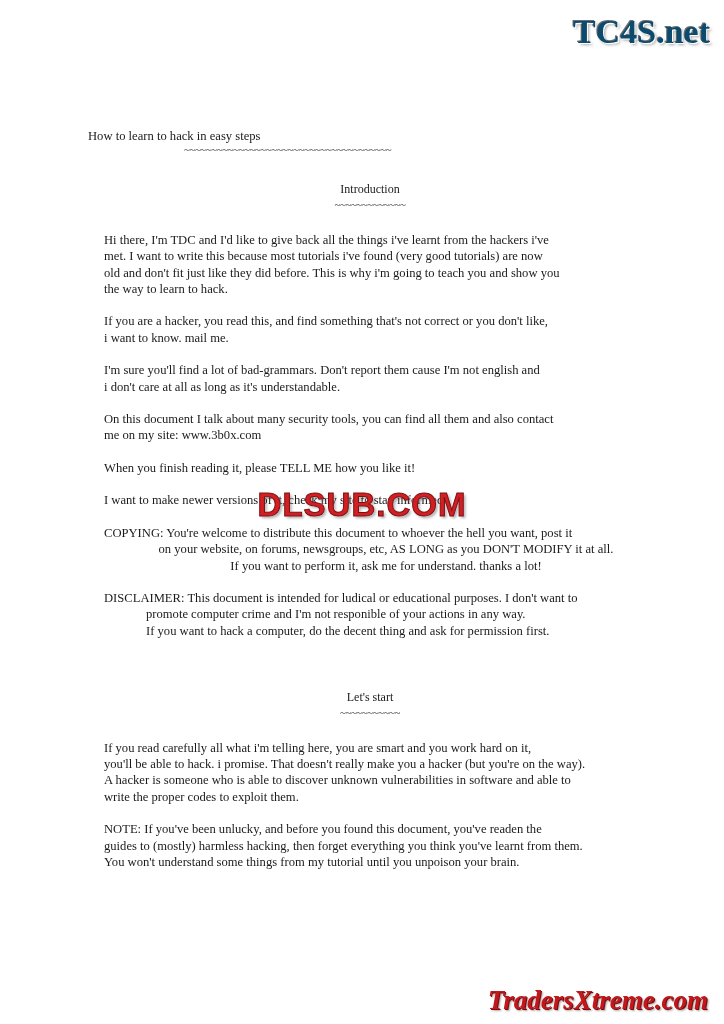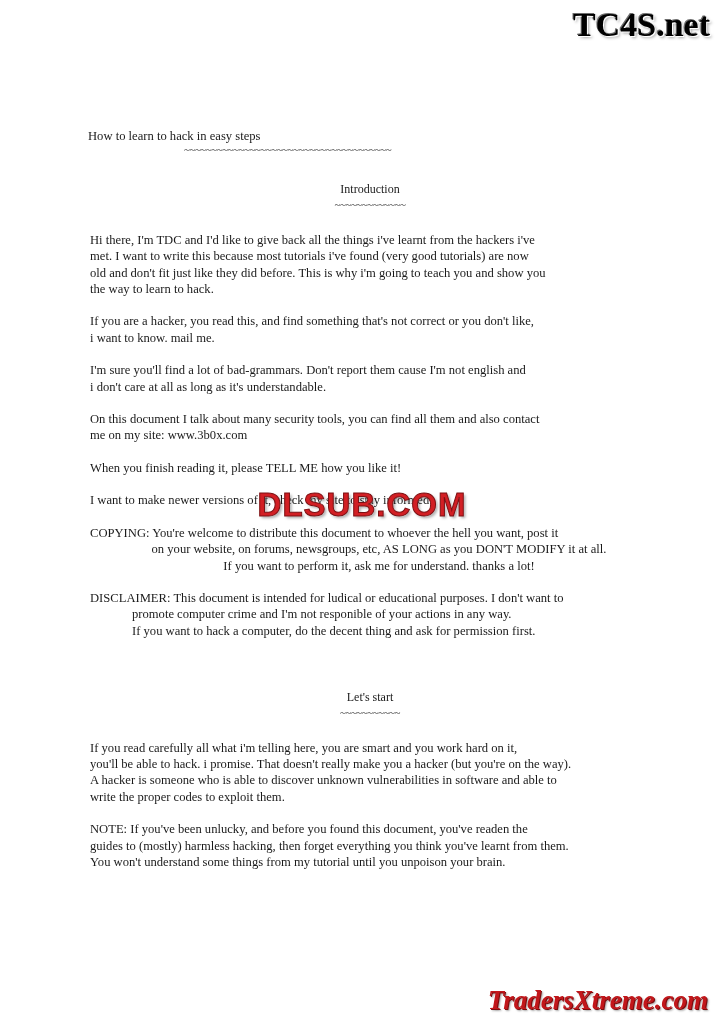--- a/index.html
+++ b/index.html
@@ -12,27 +12,27 @@
     height: 1024px;
     position: relative;
     overflow: hidden;
     font-family: "Liberation Serif", serif;
     color: #1a1a1a;
   }
 
   
   .wm-top {
     position: absolute;
-    top: 6px;
+    top: 13px;
     right: 14px;
     font-family: "Liberation Serif", serif;
     font-weight: bold;
     font-size: 34px;
     letter-spacing: 0px;
-    color: #000000;
+    color: #0c4a6e;
     text-shadow:
        1px 1px 0 #ffffff,
       -1px -1px 0 #6d6d6d,
        2px 2px 3px rgba(0,0,0,0.35);
   }
   .wm-bottom {
     position: absolute;
     bottom: 8px;
     right: 16px;
     font-family: "Liberation Serif", serif;
@@ -64,21 +64,21 @@
   
   .doc {
     position: absolute;
     left: 88px;
     top: 128px;
     width: 546px;
     font-size: 12.6px;
     line-height: 16.4px;
   }
   .doc p {
-    margin: 0 0 16px 2px;
+    margin: 0 0 16px 16px;
     white-space: pre-wrap;
   }
   .title-line {
     margin-bottom: 0;
   }
   .squiggle {
     display: block;
     text-align: center;
     color: #333;
     font-size: 11px;

